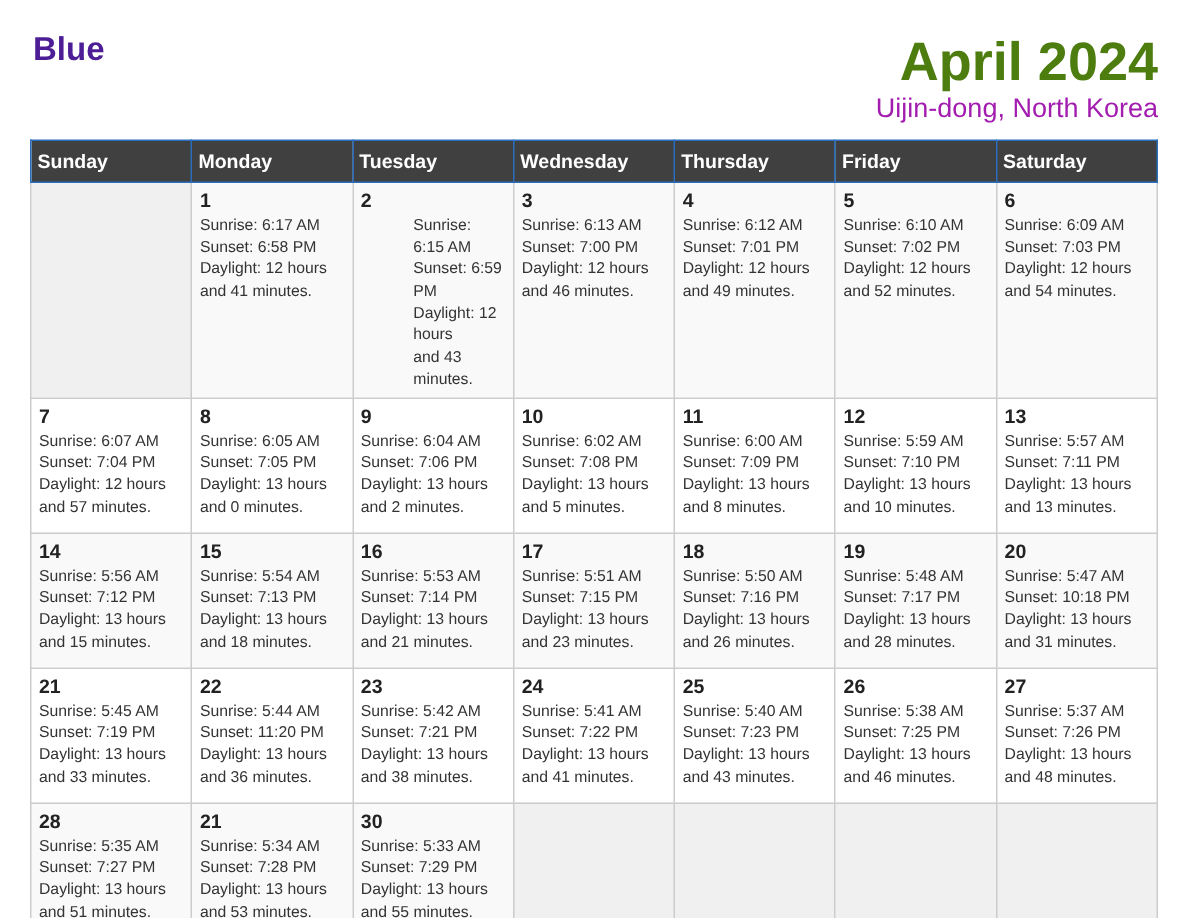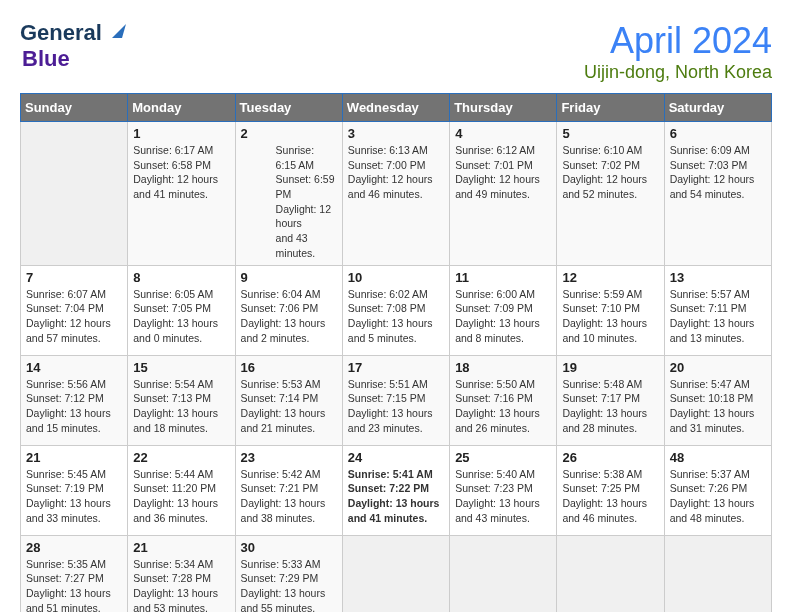--- a/index.html
+++ b/index.html
@@ -23,35 +23,35 @@
     }
     .logo-row {
       display: flex;
       align-items: center;
     }
     .title-area {
       text-align: right;
     }
     .title-area h1 {
       font-size: 36px;
-      font-weight: normal;
-      color: #3b82f6;
+      font-weight: bold;
+      color: #4d7c0f;
     }
     .title-area h2 {
       font-size: 18px;
-      color: #4d7c0f;
+      color: #a21caf;
       font-weight: normal;
     }
     table {
       width: 100%;
       border-collapse: collapse;
       font-size: 11px;
     }
     thead tr th {
-      background: #737373;
+      background: #404040;
       color: #fff;
       padding: 6px 4px;
       text-align: left;
       font-size: 13px;
       font-weight: bold;
       border: 1px solid #2a6ebb;
     }
     tbody tr td {
       border: 1px solid #ccc;
       vertical-align: top;
@@ -80,26 +80,20 @@
     }
     .empty-cell {
       background: #f0f0f0 !important;
     }
   </style>
 </head>
 <body>
 
 <div class="header-area">
   <div class="logo">
-    <div class="logo-row">
-      <span style="font-size:22px;font-weight:bold;color:#1a3a5c;">General</span>
-      <svg width="22" height="22" viewBox="0 0 22 22" style="margin-left:2px;margin-top:-4px;">
-        <polygon points="8,18 22,4 18,18" fill="#2a6ebb"></polygon>
-      </svg>
-    </div>
     <div>
       <span style="font-size:22px;font-weight:bold;color:#4c1d95;margin-left:2px;">Blue</span>
     </div>
   </div>
   <div class="title-area">
     <h1>April 2024</h1>
     <h2>Uijin-dong, North Korea</h2>
   </div>
 </div>
 
@@ -280,41 +274,41 @@
         </td>
         <td>
           <span class="day-num">23</span>
           <div class="cell-detail" style="white-space: pre-line;">Sunrise: 5:42 AM
 Sunset: 7:21 PM
 Daylight: 13 hours
 and 38 minutes.</div>
         </td>
         <td>
           <span class="day-num">24</span>
-          <div class="cell-detail" style="white-space: pre-line; font-weight: bold;">Sunrise: 5:41 AM
+          <div class="cell-detail" style="white-space: pre-line;">Sunrise: 5:41 AM
 Sunset: 7:22 PM
 Daylight: 13 hours
 and 41 minutes.</div>
         </td>
         <td>
           <span class="day-num">25</span>
           <div class="cell-detail" style="white-space: pre-line;">Sunrise: 5:40 AM
 Sunset: 7:23 PM
 Daylight: 13 hours
 and 43 minutes.</div>
         </td>
         <td>
           <span class="day-num">26</span>
           <div class="cell-detail" style="white-space: pre-line;">Sunrise: 5:38 AM
 Sunset: 7:25 PM
 Daylight: 13 hours
 and 46 minutes.</div>
         </td>
         <td>
-          <span class="day-num">48</span>
+          <span class="day-num">27</span>
           <div class="cell-detail" style="white-space: pre-line;">Sunrise: 5:37 AM
 Sunset: 7:26 PM
 Daylight: 13 hours
 and 48 minutes.</div>
         </td>
       </tr>
       <tr>
         <td>
           <span class="day-num">28</span>
           <div class="cell-detail" style="white-space: pre-line;">Sunrise: 5:35 AM

